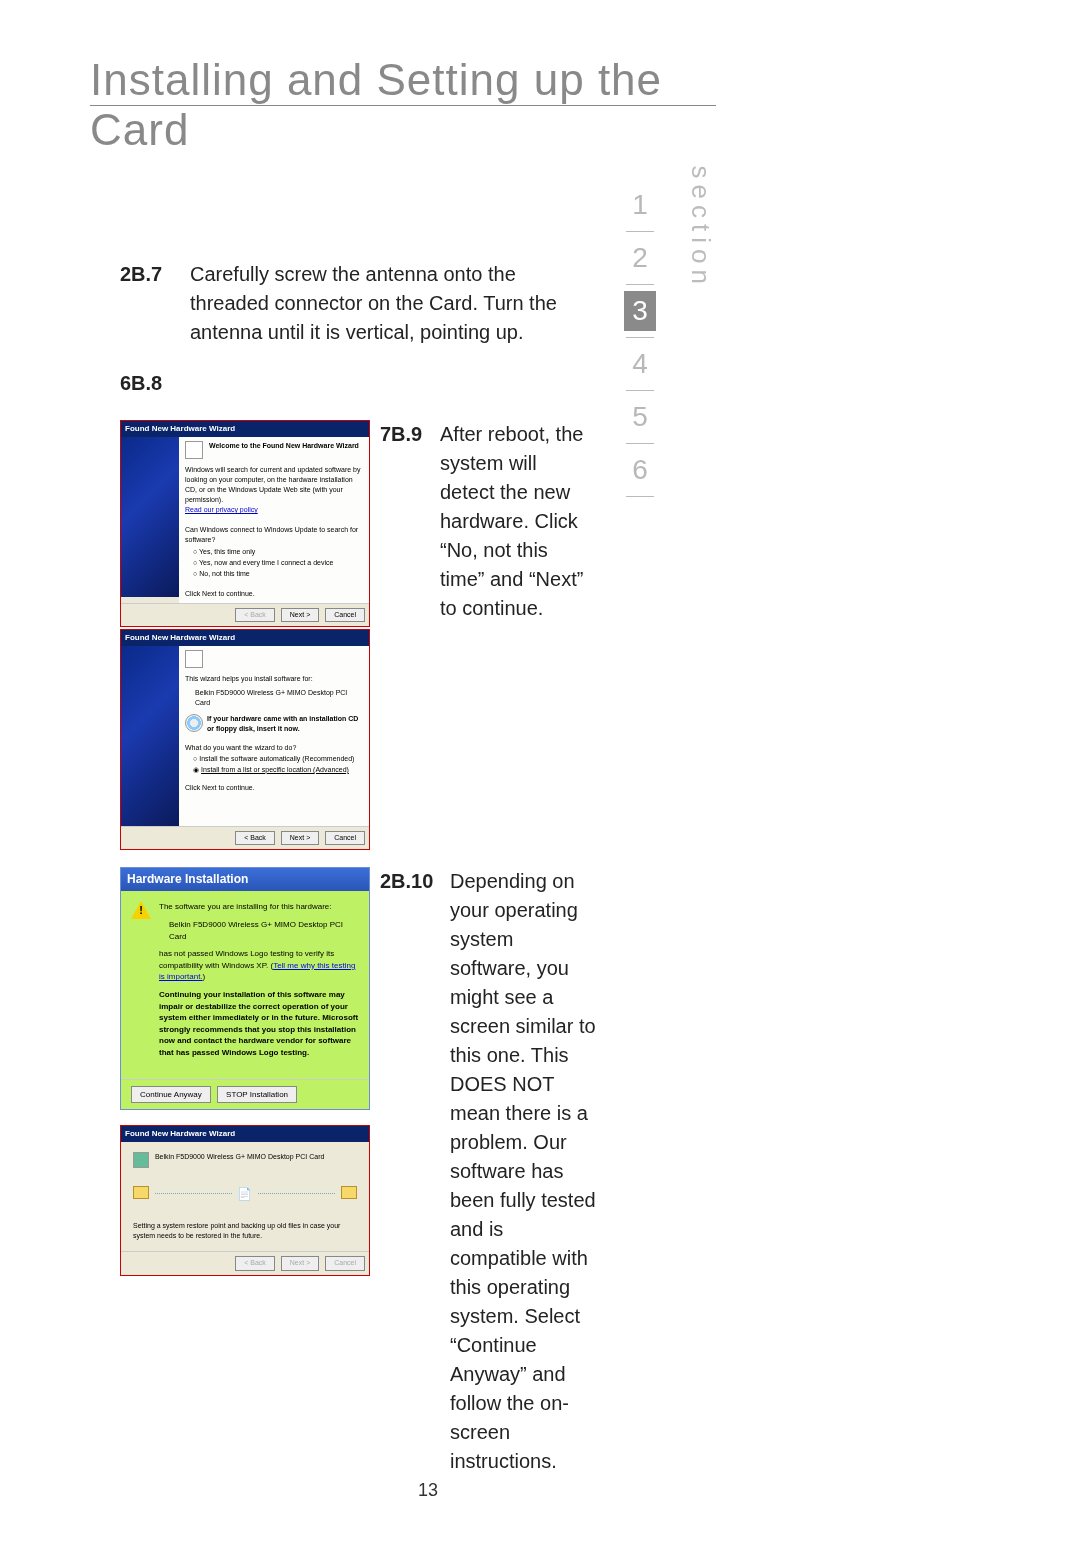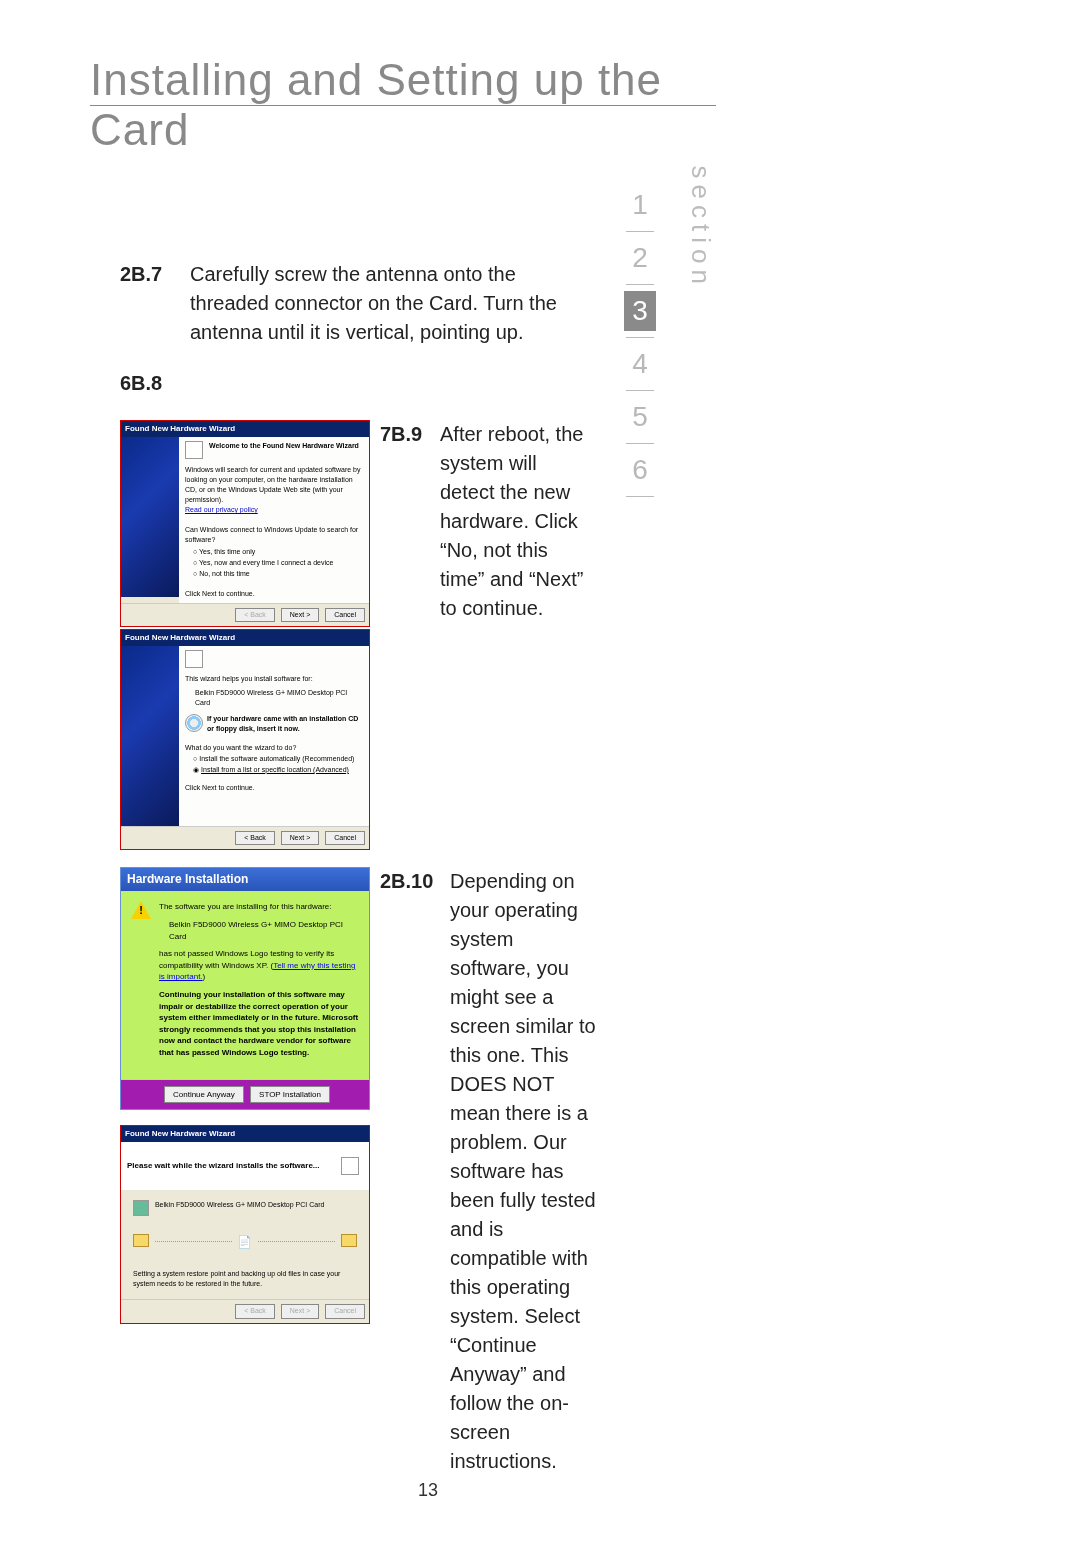--- a/index.html
+++ b/index.html
@@ -43,21 +43,21 @@
   .icon.cd{border-radius:50%;background:radial-gradient(circle,#eee 35%,#8cf 36% 60%,#eee 61%)}
   .warnico{width:20px;height:18px;display:inline-block;position:relative}
   .warnico::before{content:"";position:absolute;left:0;top:0;border-left:10px solid transparent;border-right:10px solid transparent;border-bottom:18px solid #f7d200}
   .warnico::after{content:"!";position:absolute;left:0;right:0;top:2px;text-align:center;font-weight:bold;color:#000;font-size:11px}
   .folderico{display:inline-block;width:14px;height:11px;background:#f6d86b;border:1px solid #b8912a;vertical-align:middle}
   
   .hi{border:1px solid #6a8fd8;margin-bottom:15px;font-family:Tahoma,sans-serif;font-size:8px;color:#000}
   .hi .tbar{background:linear-gradient(#3b6fd7,#2a55b8);color:#fff;padding:3px 6px;font-size:12px;font-weight:bold}
   .hi .inner{background:#bef264;padding:10px 10px 20px;display:flex}
   .hi .txtblk{flex:1;padding-left:8px}
-  .hi .btnrow{text-align:center;padding:6px;background:#a21caf;border-top:1px solid #ccc}
+  .hi .btnrow{text-align:left;padding:6px;background:#bef264;border-top:1px solid #ccc}
   .hi .btn{display:inline-block;border:1px solid #888;background:#efefef;padding:2px 8px;font-size:8px;margin-left:4px}
   
   .pshot .band{height:48px;background:#fff;display:flex;align-items:center;padding:0 6px;justify-content:space-between}
   .pshot .form{background:#ece9d8;padding:10px 12px}
   .pshot .anim{display:flex;justify-content:space-around;margin:18px 0}
   .pshot .dots{flex:1;height:1px;border-top:1px dotted #7aa;align-self:center;margin:0 6px}
 </style>
 </head>
 <body>
 <div class="page">
@@ -167,24 +167,20 @@
             </div>
           </div>
           <div class="btnrow">
             <span class="btn">Continue Anyway</span>
             <span class="btn">STOP Installation</span>
           </div>
         </div>
 
         <div class="shot pshot">
           <div class="tbar">Found New Hardware Wizard</div>
-          <div class="band">
-            <b style="font-size:8px">Please wait while the wizard installs the software...</b>
-            <span class="icon"></span>
-          </div>
           <div class="form">
             <div><span class="icon" style="width:14px;height:14px;background:#6b9"></span>
               <span>Belkin F5D9000 Wireless G+ MIMO Desktop PCI Card</span></div>
             <div class="anim">
               <span class="folderico"></span>
               <span class="dots"></span>
               <span style="color:#3a8;font-size:12px">📄</span>
               <span class="dots"></span>
               <span class="folderico"></span>
             </div>

